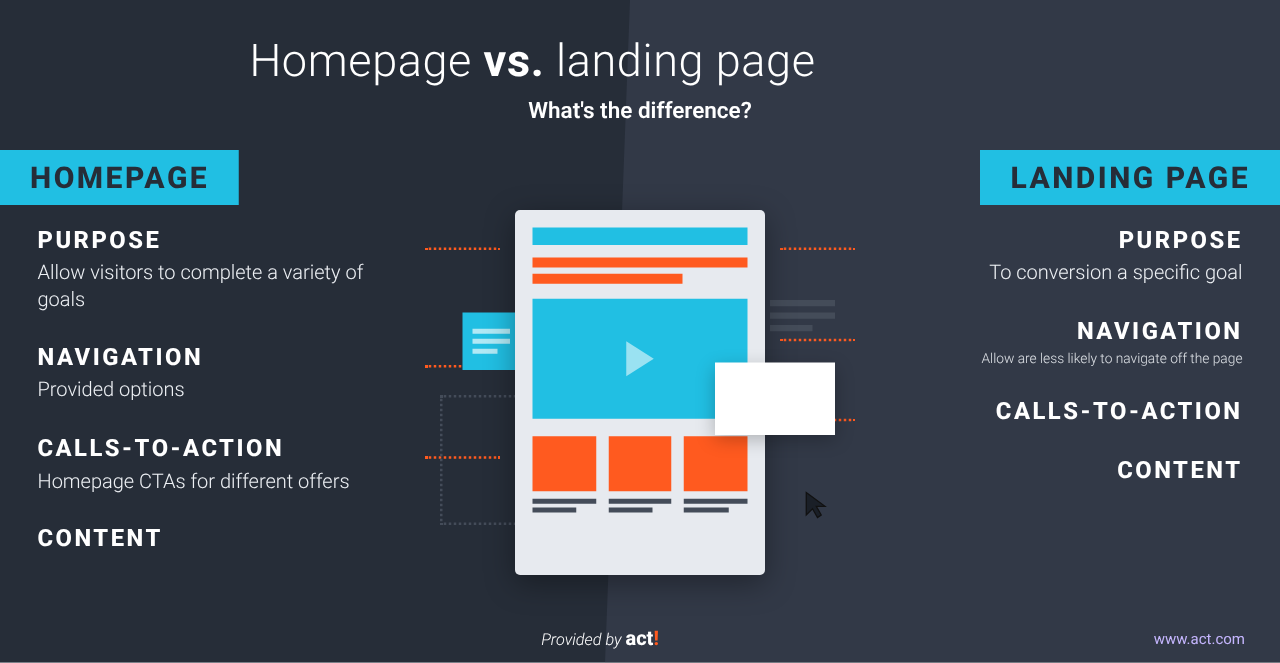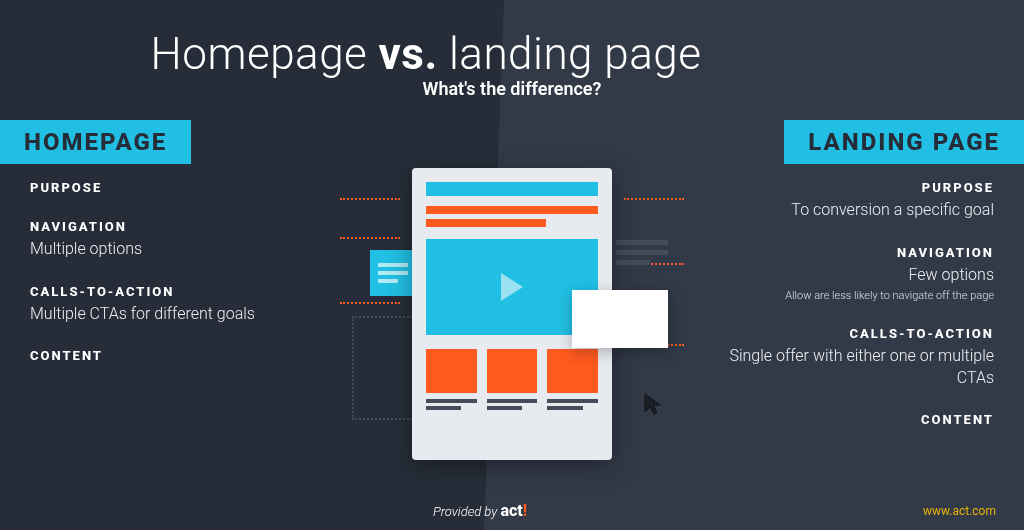--- a/index.html
+++ b/index.html
@@ -5,39 +5,39 @@
   * { margin: 0; padding: 0; box-sizing: border-box; }
   html, body { width: 1024px; height: 530px; overflow: hidden; font-family: -apple-system, BlinkMacSystemFont, "Segoe UI", Roboto, Helvetica, Arial, sans-serif; }
   .stage { position: relative; width: 1024px; height: 530px; background: #262d38; }
   .panel-right {
     position: absolute; right: 0; top: 0; width: 540px; height: 530px;
     background: #323947;
     clip-path: polygon(20px 0, 540px 0, 540px 530px, 0 530px);
   }
   .title {
     position: absolute; top: 28px; left: 0; width: 852px; text-align: center;
-    color: #ffffff; font-weight: 300; font-size: 44px; letter-spacing: .5px;
+    color: #ffffff; font-weight: 300; font-size: 36px; letter-spacing: .5px;
   }
   .title .vs { font-weight: 700; }
   .subtitle {
     position: absolute; top: 78px; left: 0; width: 1024px; text-align: center;
     color: #ffffff; font-weight: 600; font-size: 18px;
   }
   .tab {
     position: absolute; background: #21bfe3; color: #262d38;
     font-weight: 800; letter-spacing: 2px; font-size: 24px;
     height: 44px; display: flex; align-items: center; padding: 0 24px;
   }
   .tab.left { left: 0; top: 120px; }
   .tab.right { right: 0; top: 120px; }
   .col { position: absolute; top: 180px; width: 300px; color: #eef1f5; }
   .col.left { left: 30px; text-align: left; }
   .col.right { right: 30px; text-align: right; }
   .item { margin-bottom: 24px; position: relative; }
-  .item h4 { font-size: 13px; letter-spacing: 2px; font-weight: 800; color: #ffffff; margin-bottom: 4px; }
+  .item h4 { font-size: 19px; letter-spacing: 2px; font-weight: 800; color: #ffffff; margin-bottom: 4px; }
   .item p  { font-size: 16px; font-weight: 300; line-height: 1.35; }
   .item small { display: block; font-size: 11px; font-weight: 300; margin-top: 4px; opacity: .9; }
   .connector {
     position: absolute; top: 18px; width: 60px;
     border-top: 2px dotted #ff5a1f;
   }
   .col.left .connector { right: -70px; }
   .col.right .connector { left: -70px; }
   
   .device {
@@ -82,21 +82,21 @@
     position: absolute; left: 642px; top: 392px; width: 24px; height: 24px;
     stroke: #111; fill: #111;
   }
   .footer {
     position: absolute; bottom: 10px; left: 0; width: 960px; text-align: center;
     color: #ffffff; font-size: 13px; font-style: italic; font-weight: 300;
   }
   .footer .brand { font-style: normal; font-weight: 800; font-size: 16px; }
   .footer .brand .excl { color: #ff5a1f; }
   .url {
-    position: absolute; bottom: 12px; right: 28px; color: #eab308; font-size: 12px;
+    position: absolute; bottom: 12px; right: 28px; color: #c4b5fd; font-size: 12px;
   }
 </style>
 </head>
 <body>
 
 <div class="stage">
   <div class="panel-right"></div>
 
   <h1 class="title">
     <span>Homepage </span><span class="vs">vs.</span><span> landing page</span>
@@ -106,52 +106,51 @@
   <div class="tab left">
       <span>HOMEPAGE</span>
     </div>
   <div class="tab right">
       <span>LANDING PAGE</span>
     </div>
 
   <div class="col left">
     <div class="item">
       <h4>PURPOSE</h4>
+      <p>Allow visitors to complete a variety of goals</p>
       <span class="connector"></span>
     </div>
     <div class="item">
       <h4>NAVIGATION</h4>
-      <p>Multiple options</p>
+      <p>Provided options</p>
       <span class="connector"></span>
     </div>
     <div class="item">
       <h4>CALLS-TO-ACTION</h4>
-      <p>Multiple CTAs for different goals</p>
+      <p>Homepage CTAs for different offers</p>
       <span class="connector"></span>
     </div>
     <div class="item">
       <h4>CONTENT</h4>
     </div>
   </div>
 
   <div class="col right">
     <div class="item">
       <h4>PURPOSE</h4>
       <p>To conversion a specific goal</p>
       <span class="connector"></span>
     </div>
     <div class="item">
       <h4>NAVIGATION</h4>
-      <p>Few options</p>
       <small>Allow are less likely to navigate off the page</small>
       <span class="connector"></span>
     </div>
     <div class="item">
       <h4>CALLS-TO-ACTION</h4>
-      <p>Single offer with either one or multiple CTAs</p>
       <span class="connector"></span>
     </div>
     <div class="item">
       <h4>CONTENT</h4>
     </div>
   </div>
 
   <div class="dashbox"></div>
   <div class="sidecard-left">
       <span></span>

